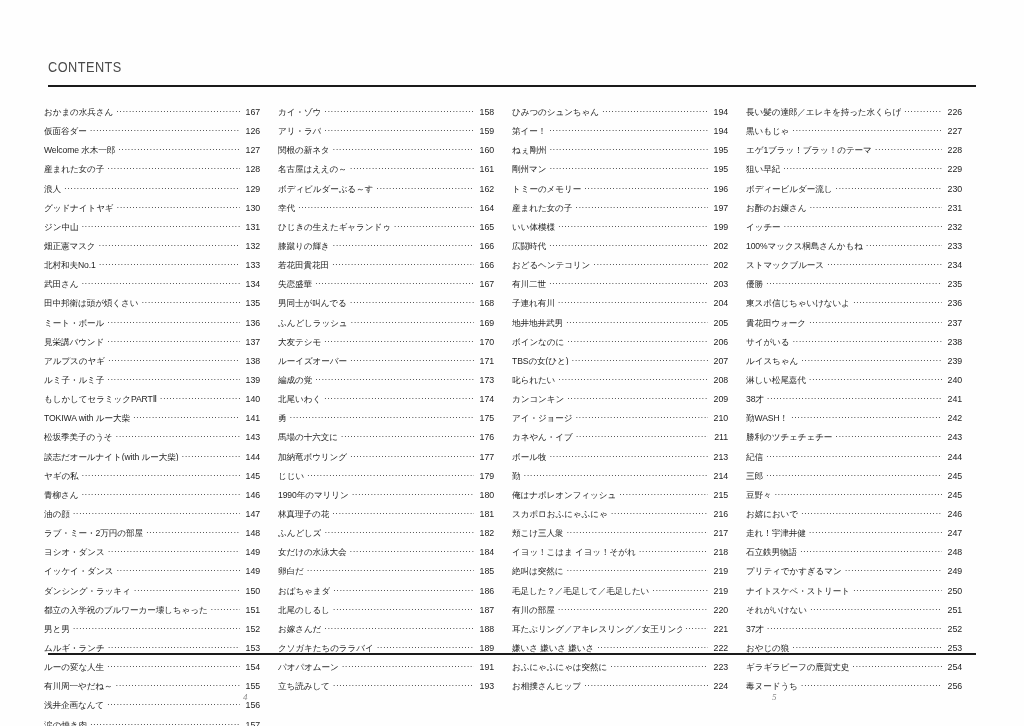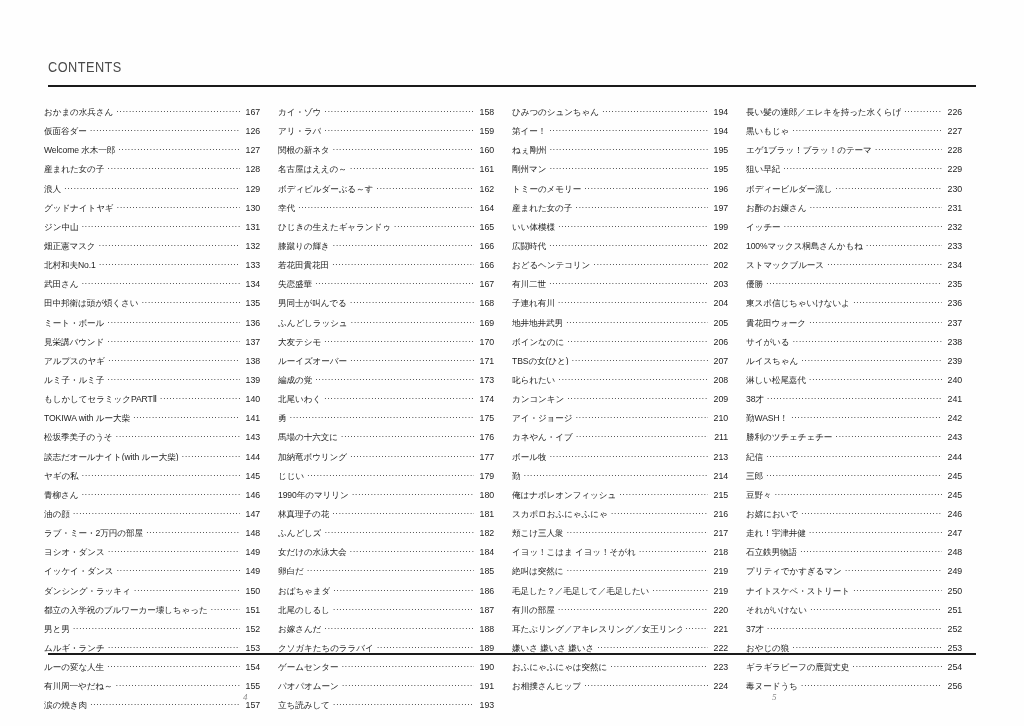--- a/index.html
+++ b/index.html
@@ -278,20 +278,25 @@
           <span class="t">ルーの変な人生</span>
           <span class="leader"></span>
           <span class="p">154</span>
         </div>
         <div class="entry">
           <span class="t">有川周一やだね～</span>
           <span class="leader"></span>
           <span class="p">155</span>
         </div>
         <div class="entry">
+          <span class="t">浅井企画なんて</span>
+          <span class="leader"></span>
+          <span class="p">156</span>
+        </div>
+        <div class="entry">
           <span class="t">涙の焼き肉</span>
           <span class="leader"></span>
           <span class="p">157</span>
         </div>
       </div>
       <div class="col">
         <div class="entry">
           <span class="t">カイ・ゾウ</span>
           <span class="leader"></span>
           <span class="p">158</span>
@@ -428,25 +433,20 @@
         </div>
         <div class="entry">
           <span class="t">お嫁さんだ</span>
           <span class="leader"></span>
           <span class="p">188</span>
         </div>
         <div class="entry">
           <span class="t">クソガキたちのララバイ</span>
           <span class="leader"></span>
           <span class="p">189</span>
-        </div>
-        <div class="entry">
-          <span class="t">ゲームセンター</span>
-          <span class="leader"></span>
-          <span class="p">190</span>
         </div>
         <div class="entry">
           <span class="t">パオパオムーン</span>
           <span class="leader"></span>
           <span class="p">191</span>
         </div>
         <div class="entry">
           <span class="t">立ち読みして</span>
           <span class="leader"></span>
           <span class="p">193</span>

